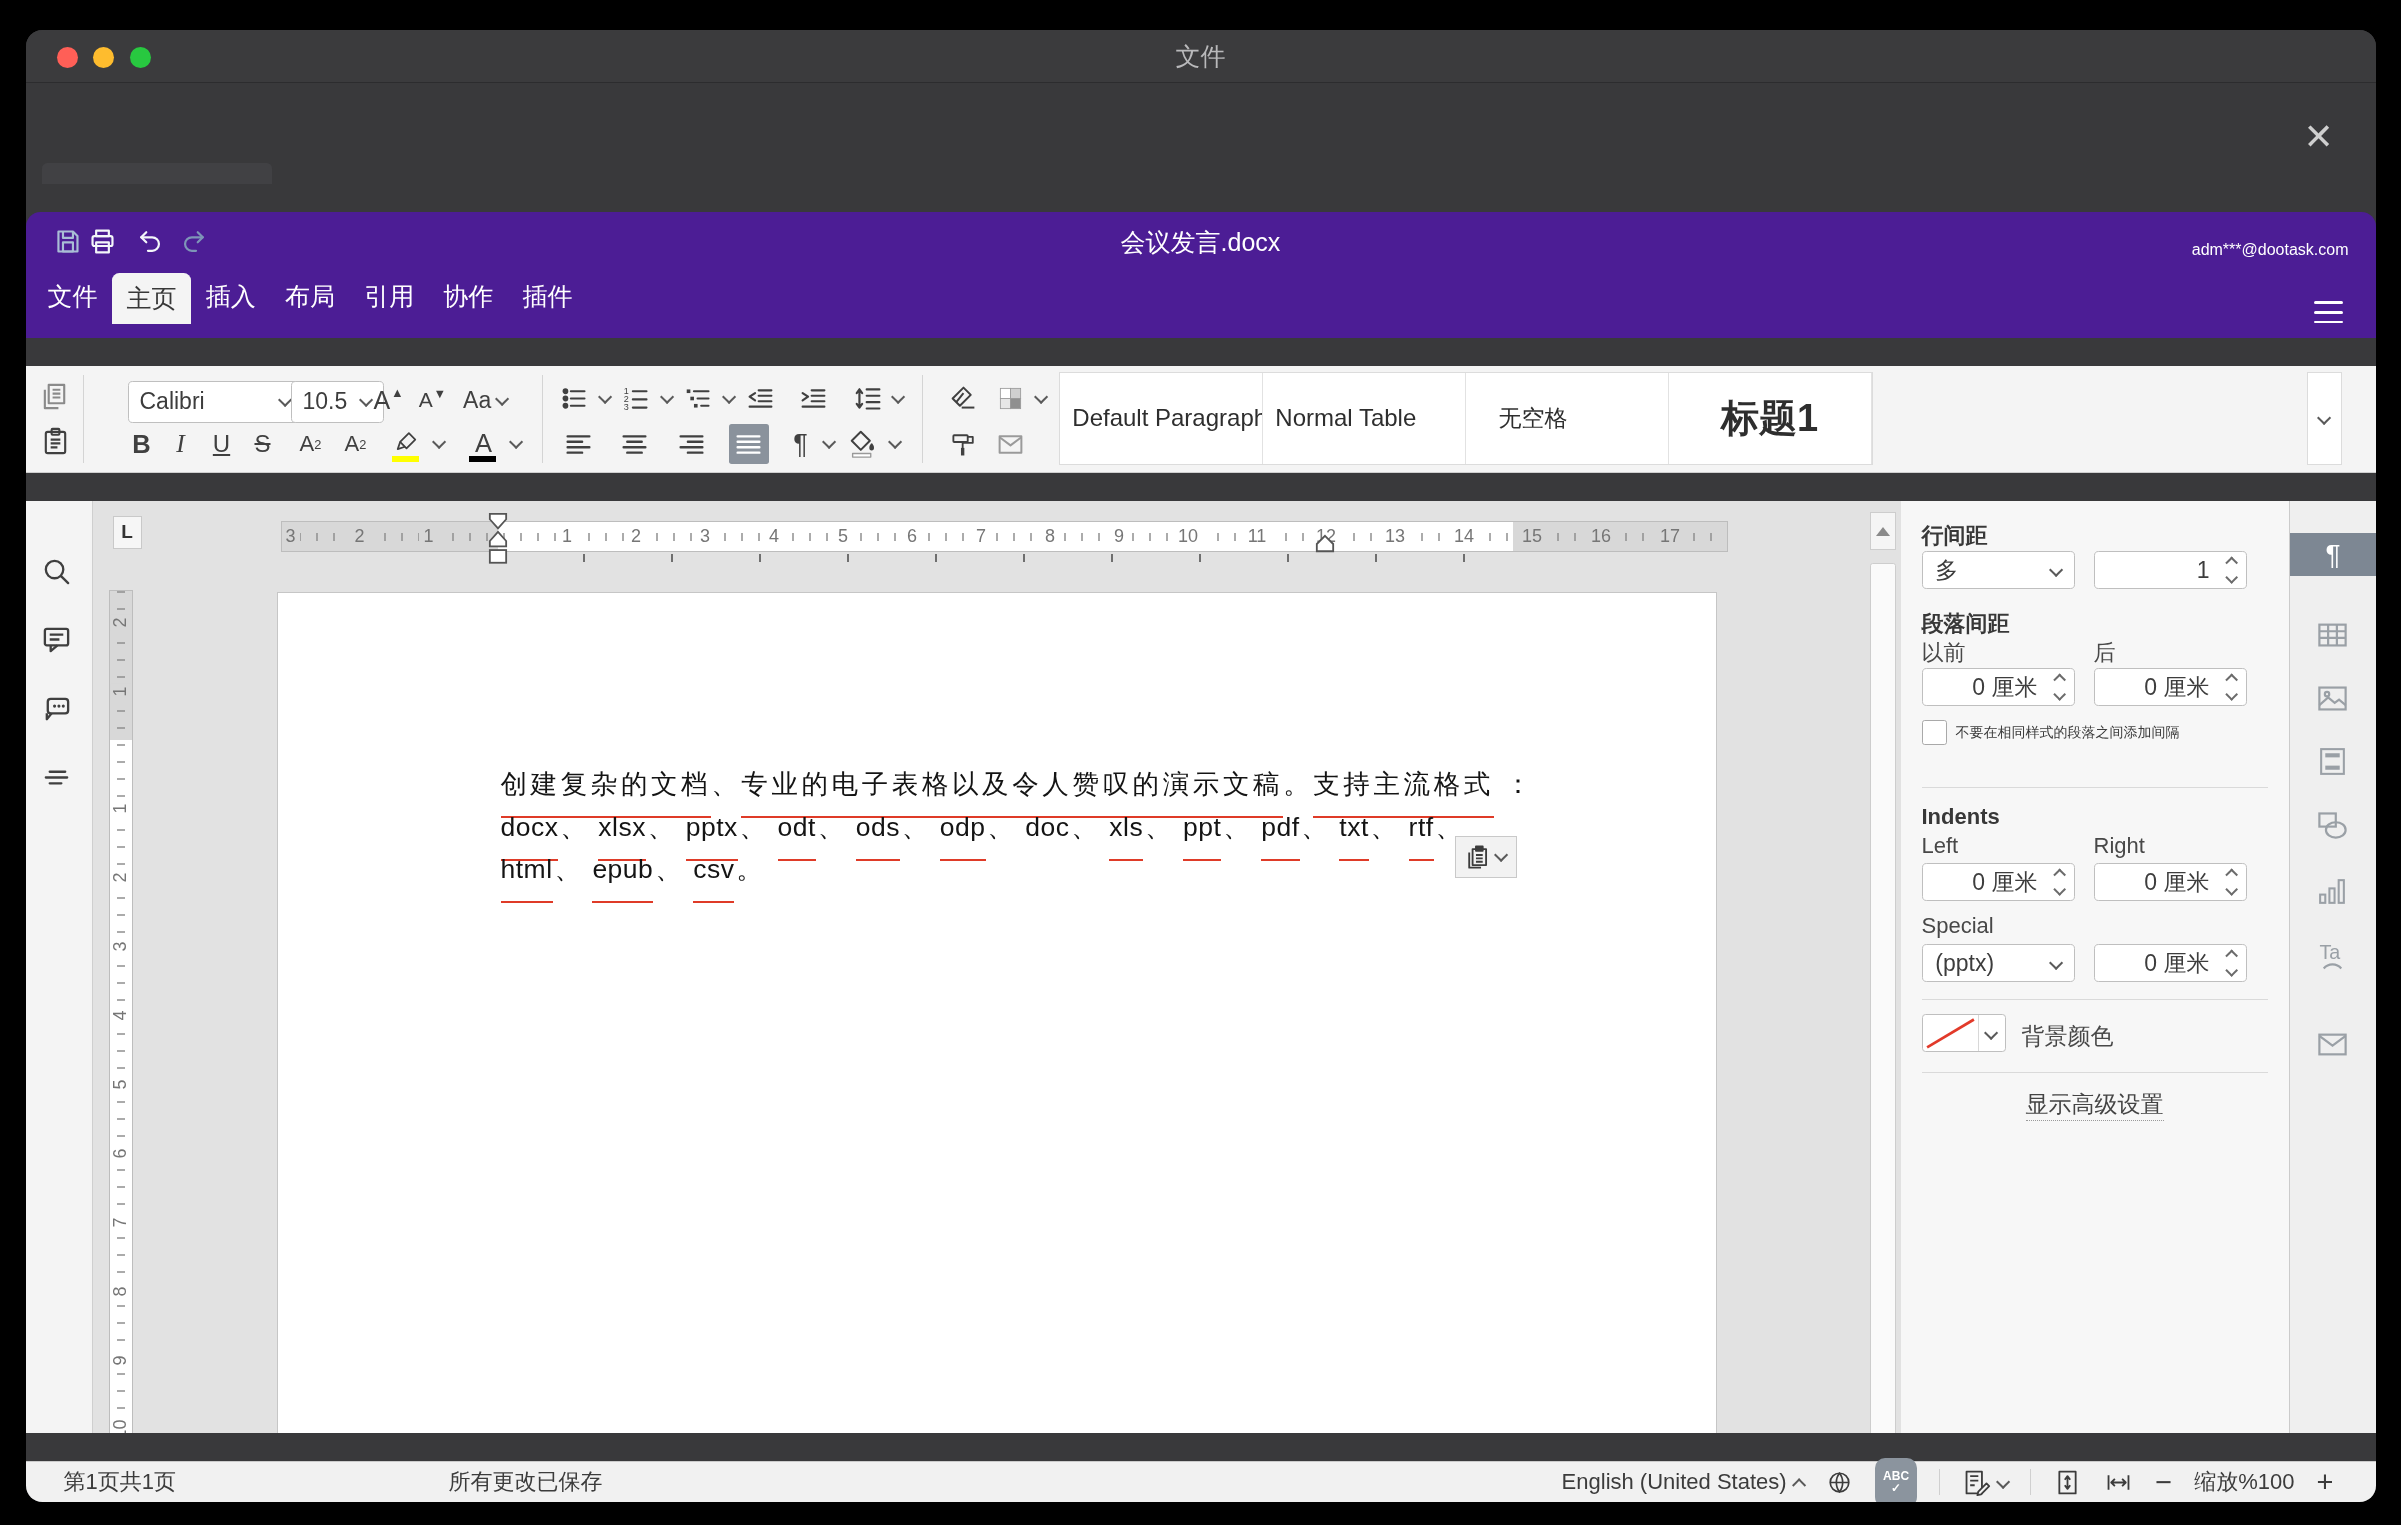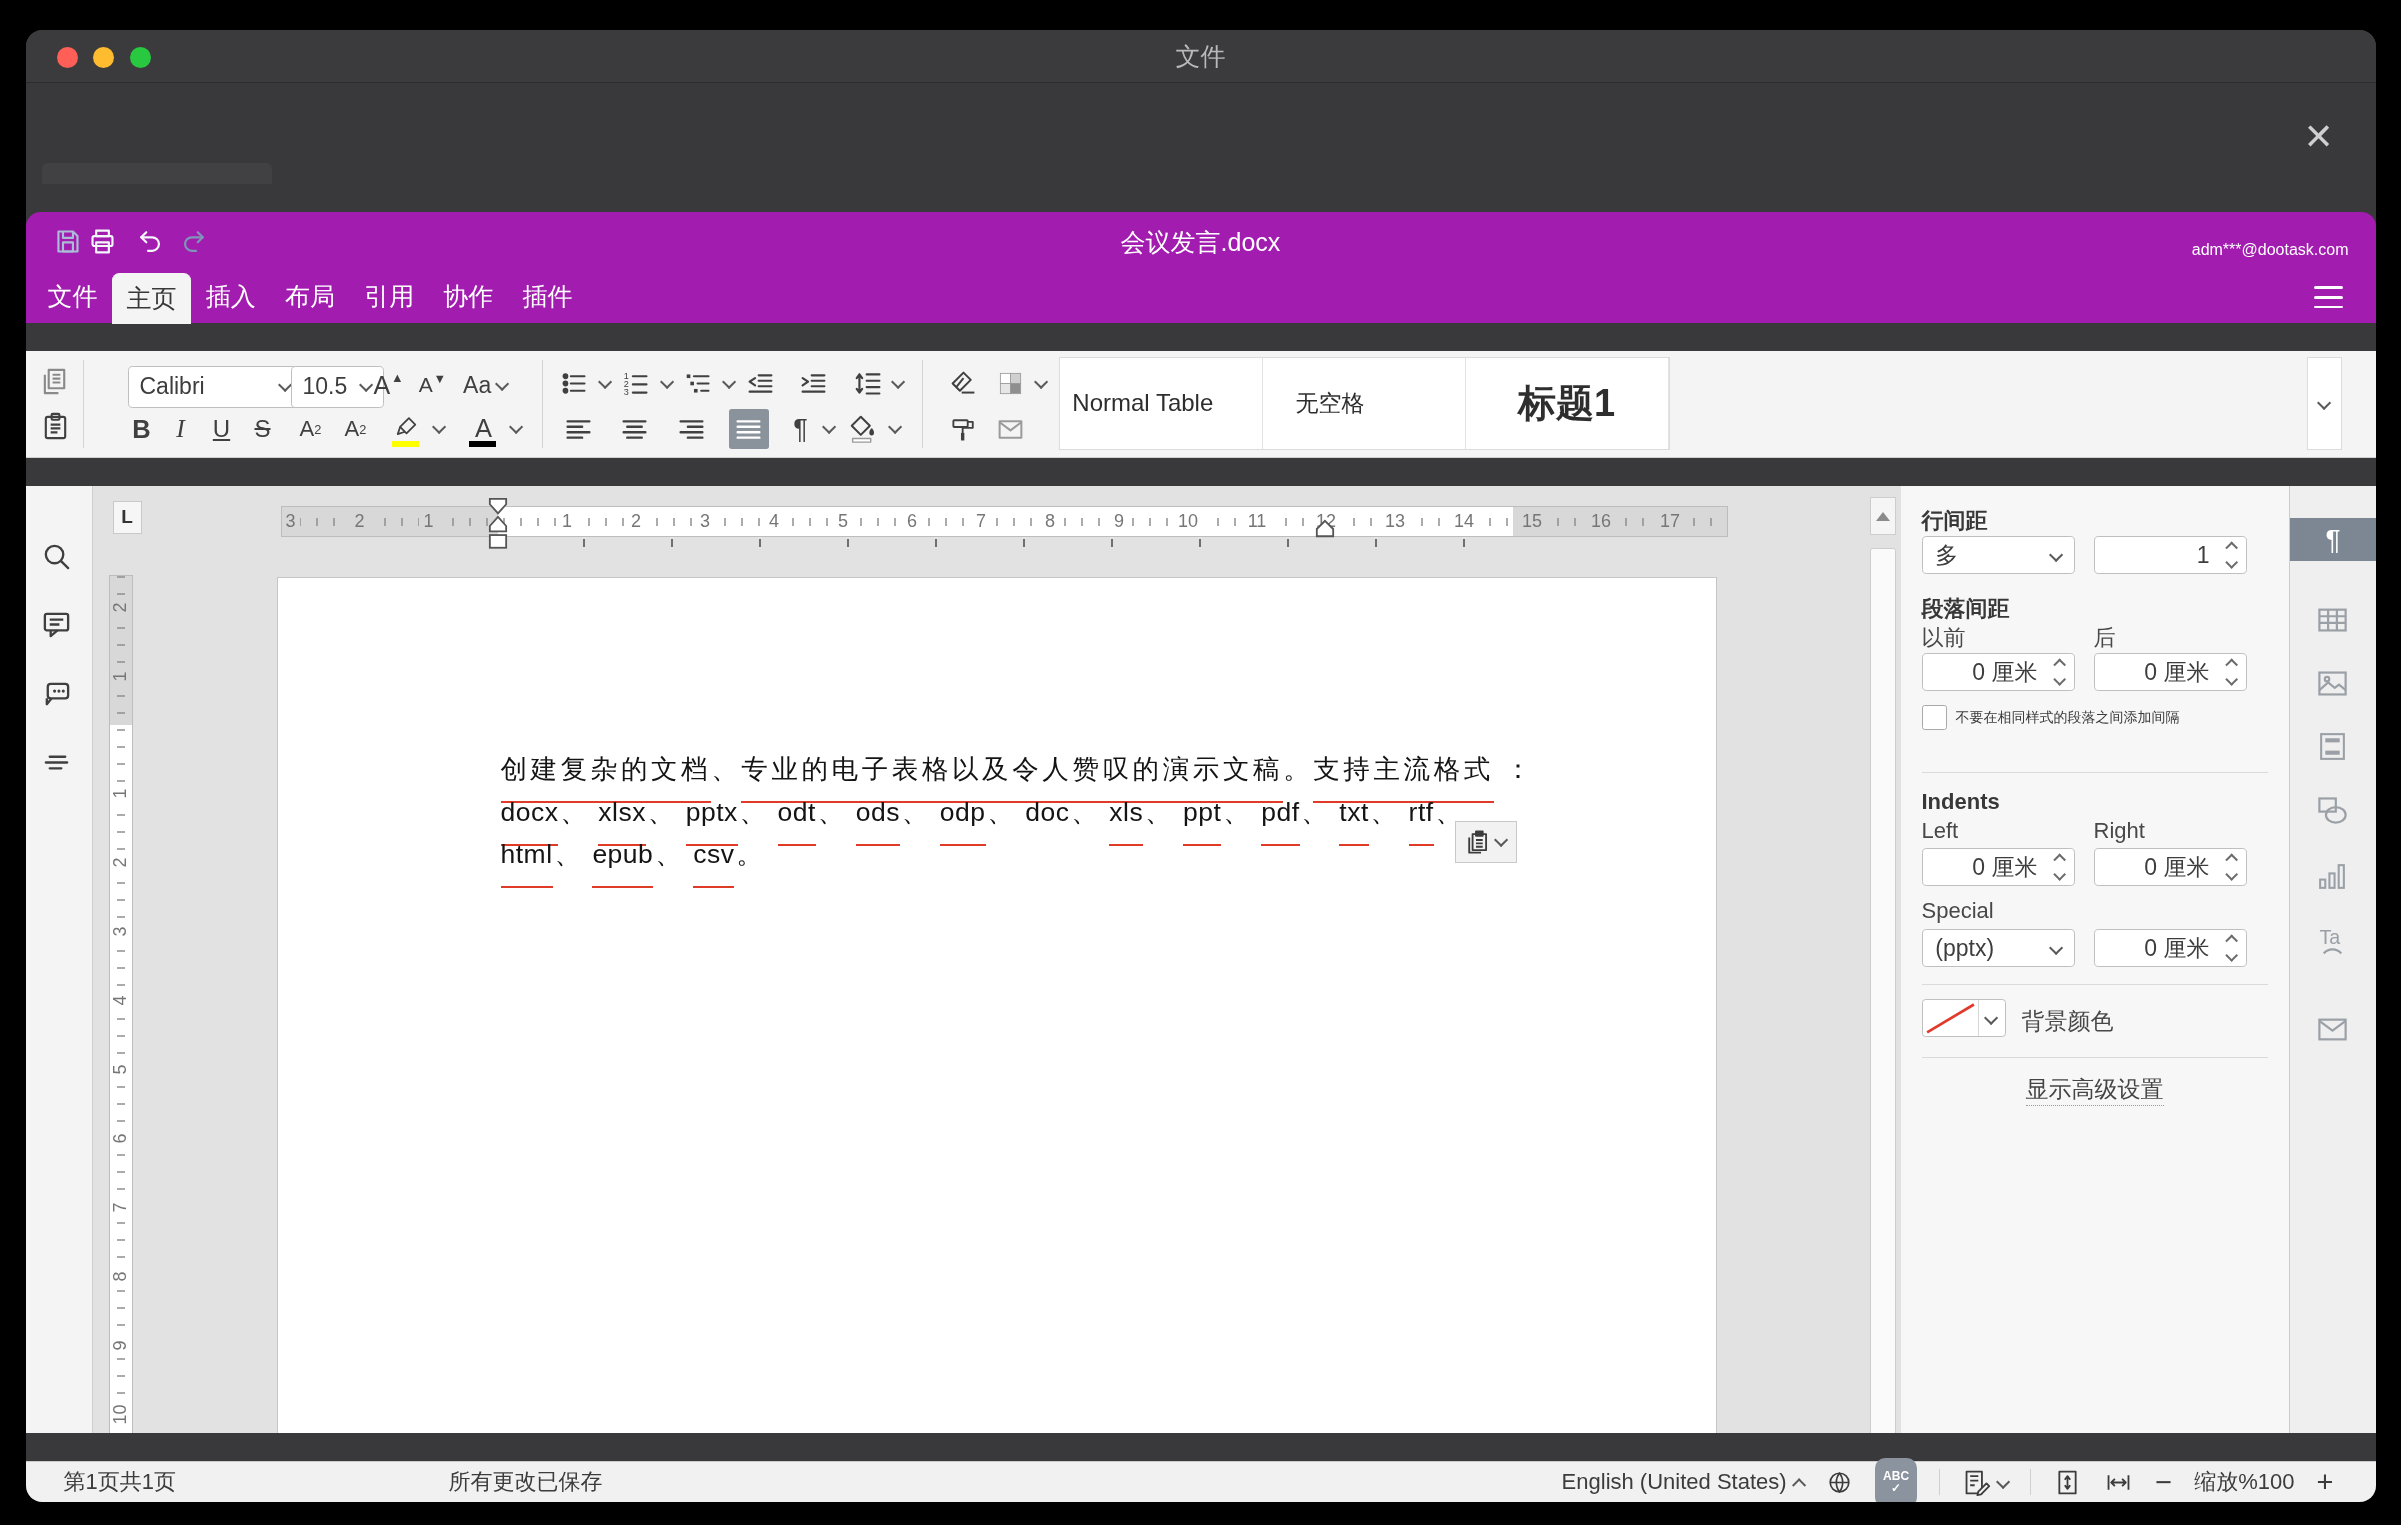--- a/index.html
+++ b/index.html
@@ -12,21 +12,21 @@
   .lights{position:absolute;left:31px;top:17.3px;display:flex;gap:15.5px;}
   .light{width:21px;height:21px;border-radius:50%;}
   .title-text{position:absolute;left:0;right:0;top:0;height:52px;line-height:52px;text-align:center;
               color:#b9b9bb;font-size:25px;}
   
   .backdrop{flex:none;height:73px;background:#39393b;position:relative;}
   .backdrop .behind{position:absolute;left:16.4px;top:52px;width:230px;height:21px;background:#414144;border-radius:5.5px 5.5px 0 0;}
   .close-x{position:absolute;right:35px;top:3.6px;width:44px;height:44px;color:#cfcfcf;font-size:36px;
            line-height:44px;text-align:center;font-weight:300;cursor:pointer;}
   
-  .bluebar{flex:none;height:111px;background:#a21caf;border-radius:14.6px 14.6px 0 0;position:relative;}
+  .bluebar{flex:none;height:126px;background:#4c1d95;border-radius:14.6px 14.6px 0 0;position:relative;}
   .blue-top{height:57px;position:relative;}
   .blue-ic{position:absolute;top:12.8px;width:33px;height:33px;display:flex;align-items:center;justify-content:center;}
   .doc-name{position:absolute;left:0;right:0;top:0;height:57px;line-height:60px;text-align:center;color:#fff;font-size:25px;}
   .user-email{position:absolute;right:27px;top:8px;height:57px;line-height:60px;color:#fff;font-size:16px;}
   .blue-tabs{height:55px;position:relative;display:flex;align-items:flex-end;padding-left:7.3px;}
   .tab{height:55px;line-height:55px;padding:0 14.6px;color:#fff;font-size:25px;cursor:pointer;}
   .tab.active{background:#f4f4f4;color:#383838;border-radius:7.3px 7.3px 0 0;height:51px;line-height:51px;}
   .hamburger{position:absolute;right:33px;bottom:14.6px;width:29px;height:22px;display:flex;flex-direction:column;justify-content:space-between;cursor:pointer;}
   .hamburger div{height:2.7px;background:#fff;border-radius:1.8px;}
   
@@ -386,20 +386,23 @@
     <div class="rbtn" style="left:965px;top:60px;width:40px;height:36px;color:#9a9a9a">
       <svg viewBox="0 0 32 32" width="29" height="29" fill="none" stroke="currentColor" stroke-width="2.2" stroke-linejoin="round">
             <rect x="4" y="7" width="24" height="18"></rect>
             <path d="M4 8l12 9 12-9"></path>
           </svg>
     </div>
 
     <div class="gallery">
 
 
+        <div class="gcell latin">
+          <span>Default Paragraph</span>
+        </div>
 
         <div class="gcell latin">
           <span>Normal Table</span>
         </div>
 
         <div class="gcell zh-small">
           <span>无空格</span>
         </div>
 
         <div class="gcell heading">

